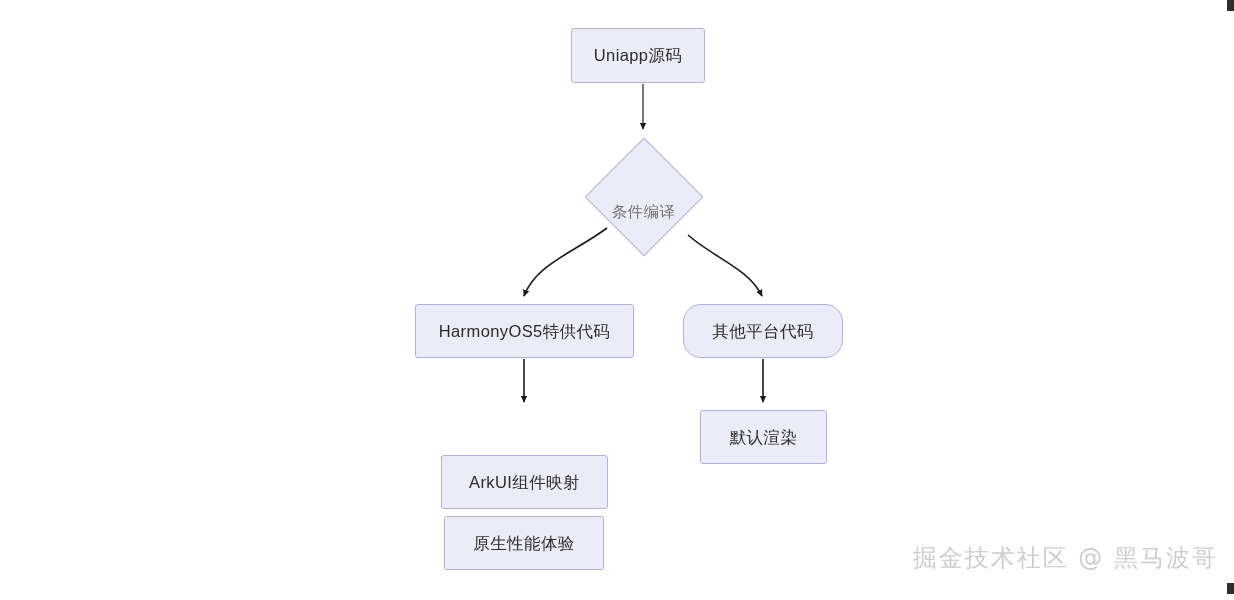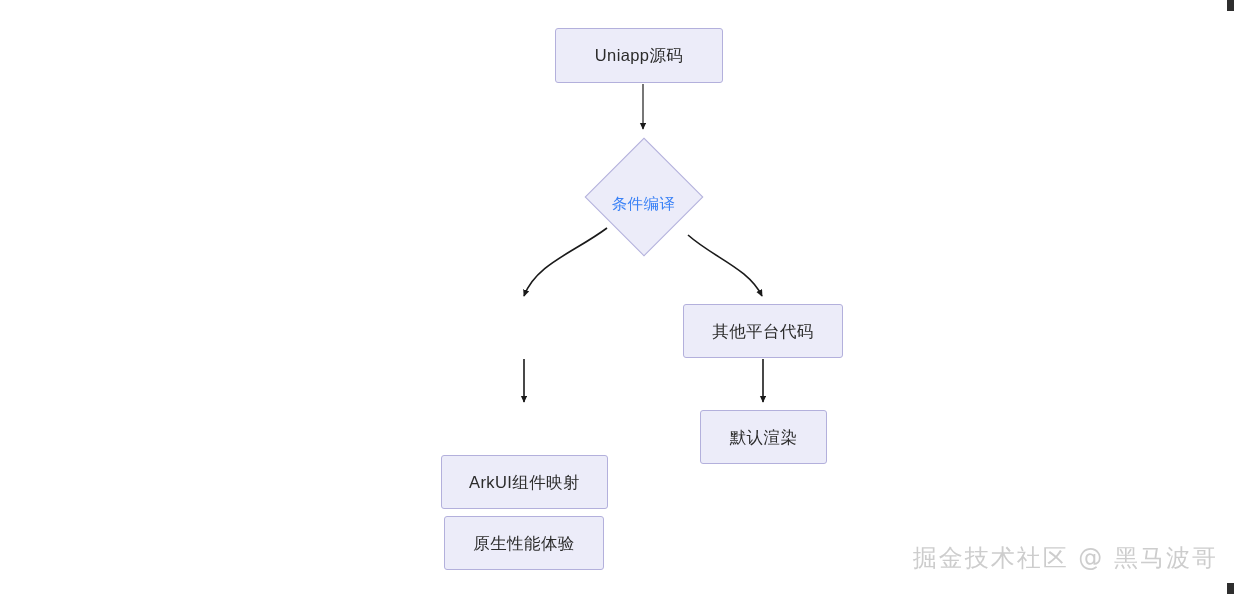--- a/index.html
+++ b/index.html
@@ -40,23 +40,23 @@
     white-space: nowrap;
     z-index: 3;
   }
 
   .node-label {
     display: block;
     line-height: 1;
   }
 
   
-  #node-source      { left: 555px; top: 28px;  width: 168px; height: 55px; }
+  #node-source      { left: 571px; top: 28px;  width: 134px; height: 55px; }
   #node-harmony     { left: 415px; top: 304px; width: 219px; height: 54px; }
-  #node-other       { left: 683px; top: 304px; width: 160px; height: 54px; }
+  #node-other       { left: 683px; top: 304px; width: 160px; height: 54px; border-radius: 18px; }
   #node-arkui       { left: 441px; top: 410px; width: 167px; height: 54px; margin-top: 45px; }
   #node-default     { left: 700px; top: 410px; width: 127px; height: 54px; text-align: right; }
   #node-native      { left: 444px; top: 516px; width: 160px; height: 54px; }
 
   
   #node-decision {
     position: absolute;
     left: 584px;
     top: 137px;
     width: 119px;
@@ -71,27 +71,27 @@
     height: 84px;
     margin-left: -42px;
     margin-top: -42px;
     background: #ececf9;
     border: 1.4px solid #b3b0dc;
     transform: rotate(45deg);
   }
   #node-decision .diamond-text {
     position: absolute;
     left: 0;
-    top: 8px;
+    top: 16px;
     width: 100%;
     height: 100%;
     display: flex;
     align-items: center;
     justify-content: center;
-    color: #3b82f6;
+    color: #737373;
     font-size: 15.5px;
     letter-spacing: .4px;
     white-space: nowrap;
   }
 
   
   #edges {
     position: absolute;
     left: 0;
     top: 0;
@@ -154,20 +154,23 @@
 
   <div class="node" id="node-source">
     <span class="node-label">Uniapp源码</span>
   </div>
 
   <div id="node-decision">
     <div class="diamond-shape"></div>
     <div class="diamond-text">条件编译</div>
   </div>
 
+  <div class="node" id="node-harmony">
+    <span class="node-label">HarmonyOS5特供代码</span>
+  </div>
 
   <div class="node" id="node-other">
     <span class="node-label">其他平台代码</span>
   </div>
 
   <div class="node" id="node-arkui">
     <span class="node-label">ArkUI组件映射</span>
   </div>
 
   <div class="node" id="node-default">

